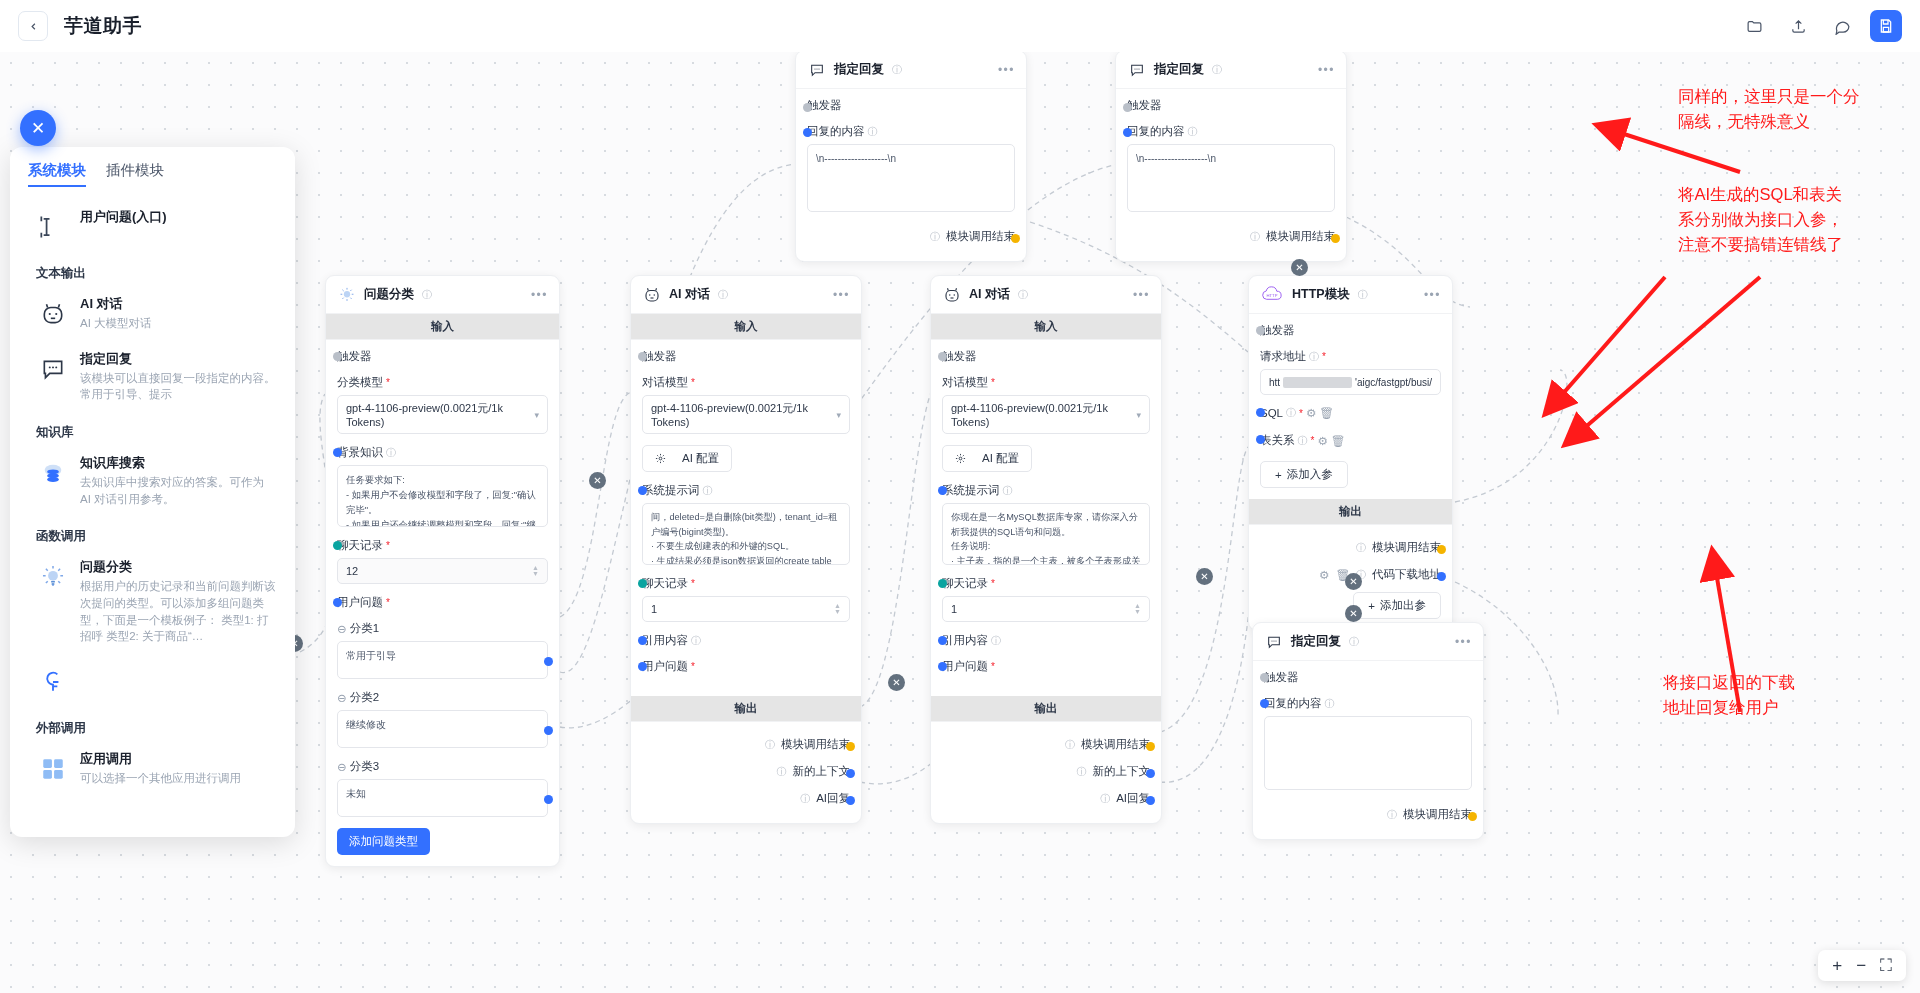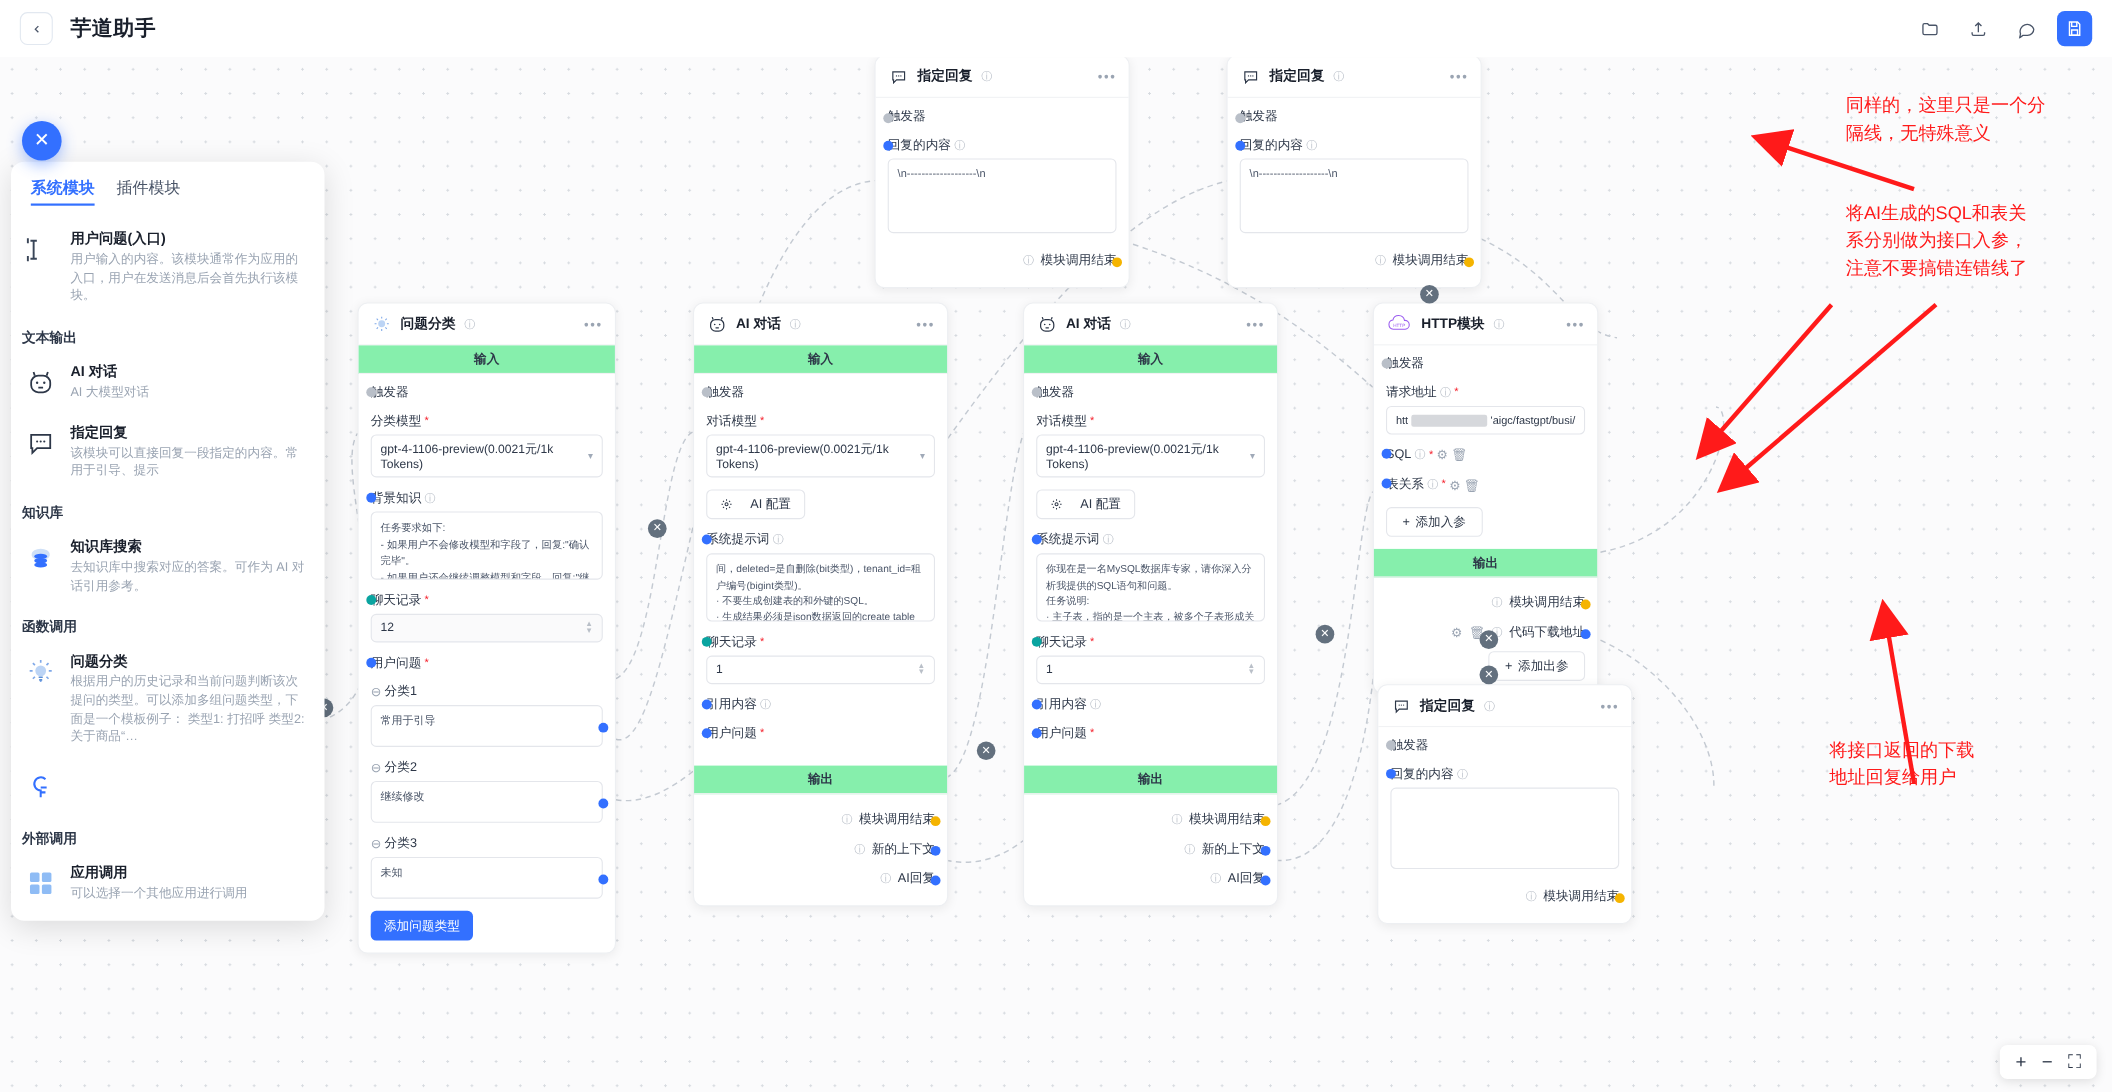--- a/index.html
+++ b/index.html
@@ -51,21 +51,21 @@
   }
   .module-panel {
     position: absolute; left: 10px; top: 95px; width: 285px; height: 690px;
     background: #fff; border-radius: 12px; z-index: 50;
     box-shadow: 0 6px 28px rgba(0,0,0,.13);
     padding: 14px 0 0 0; overflow: hidden;
   }
   .mp-tabs { display: flex; gap: 20px; padding: 0 18px; margin-bottom: 12px; }
   .mp-tab { font-size: 14.5px; color: #4a5568; padding-bottom: 5px; cursor: pointer; font-weight: 500; }
   .mp-tab.active { color: #3370ff; border-bottom: 2px solid #3370ff; font-weight: 600; }
-  .mp-body { height: 645px; overflow: hidden; padding: 0 10px 0 2px; }
+  .mp-body { height: 645px; overflow: hidden; padding: 0 10px 0 18px; }
   .mp-group-title { font-size: 12.5px; font-weight: 700; color: #2d3748; margin: 12px 0 4px 8px; }
   .mp-item { display: flex; gap: 10px; padding: 9px 8px; border-radius: 8px; cursor: pointer; align-items: flex-start; }
   .mp-ico { width: 34px; min-width: 34px; height: 34px; display: flex; align-items: center; justify-content: center; margin-top: 2px; }
   .mp-txt { flex: 1; min-width: 0; }
   .mp-name { font-size: 13px; font-weight: 600; color: #1a202c; margin-bottom: 2px; }
   .mp-desc { font-size: 11.5px; color: #9aa4b2; line-height: 1.45; }
 
   
   .node {
     position: absolute; background: #fff; border-radius: 9px;
@@ -76,21 +76,21 @@
   .node-head {
     display: flex; align-items: center; gap: 8px;
     padding: 9px 11px; border-bottom: 1px solid #f1f2f4;
   }
   .node-ico { width: 19px; height: 19px; display: flex; align-items: center; justify-content: center; }
   .node-title { font-size: 12.5px; font-weight: 600; color: #1a202c; }
   .q-mark { color: #b9bfc8; font-size: 10px; }
   .node-dots { margin-left: auto; color: #9aa4b2; letter-spacing: 1.5px; font-size: 12px; cursor: pointer; line-height: 6px; }
   .sect-bar {
     text-align: center; font-size: 11.5px; color: #2d3748; font-weight: 600;
-    background: #86efac; padding: 5px 0; border-bottom: 1px solid #f1f2f4;
+    background: #e5e5e5; padding: 5px 0; border-bottom: 1px solid #f1f2f4;
   }
   .node-body { padding: 9px 11px 11px 11px; }
   .fld { margin-bottom: 11px; position: relative; }
   .fld-label { font-size: 11.5px; color: #2d3748; margin-bottom: 5px; display: flex; align-items: center; gap: 3px; }
   .req { color: #f5222d; font-size: 10px; }
   .inp {
     width: 100%; border: 1px solid #e4e6eb; border-radius: 5px;
     padding: 5px 8px; font-size: 11px; color: #2d3748; background: #fff;
     display: flex; align-items: center; min-height: 26px; justify-content: center;
   }
@@ -225,21 +225,20 @@
           <svg width="28" height="28" viewBox="0 0 24 24" fill="none" stroke="#3a4658" stroke-width="1.5">
               <path d="M4 5h5M4 19h5M6.5 5v14"></path>
               <path d="M2 3v4M2 17v4"></path>
               <path d="M11 3h9v18h-9" opacity="0"></path>
               <rect x="2" y="4" width="18" height="16" rx="1" stroke="#3a4658" fill="none" opacity="0"></rect>
               <path d="M3 4h17v16H3z" opacity="0"></path>
             </svg>
         </div>
         <div class="mp-txt">
           <div class="mp-name">用户问题(入口)</div>
-          <div class="mp-desc">用户输入的内容。该模块通常作为应用的入口，用户在发送消息后会首先执行该模块。</div>
         </div>
       </div>
 
       <div class="mp-group-title">文本输出</div>
 
       <div class="mp-item">
         <div class="mp-ico">
           <svg width="26" height="26" viewBox="0 0 24 24" fill="none" stroke="#2d3748" stroke-width="1.5">
               <path d="M7 6l-1-3M17 6l1-3"></path>
               <rect x="4" y="6" width="16" height="14" rx="6"></rect>

